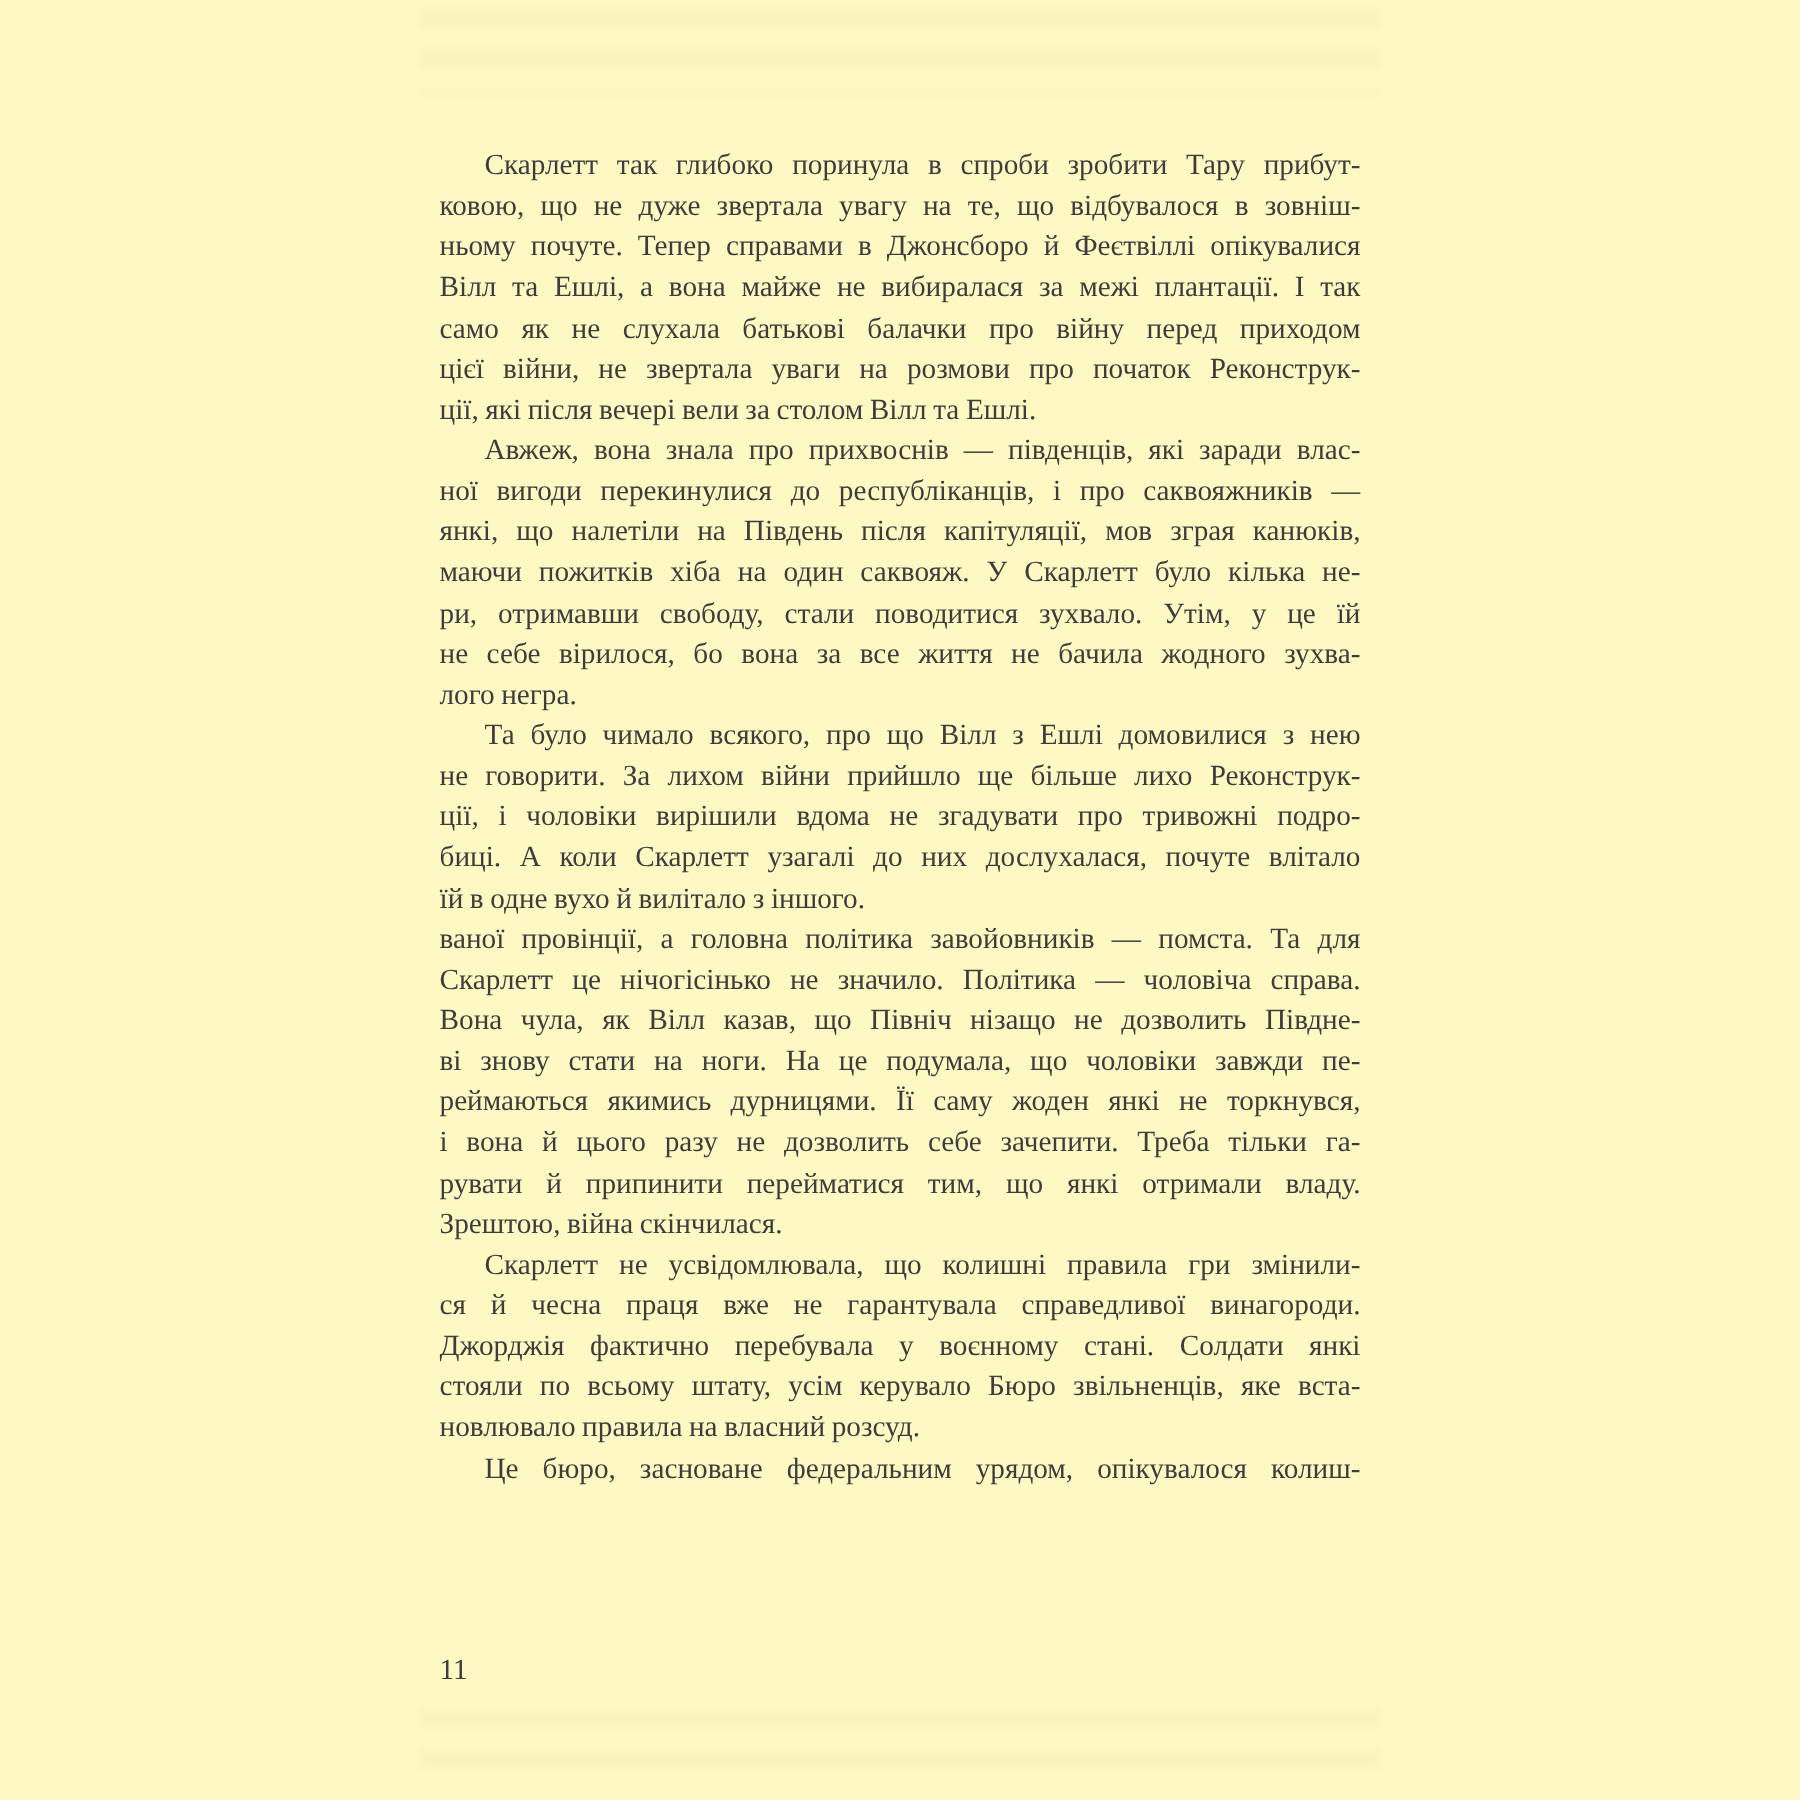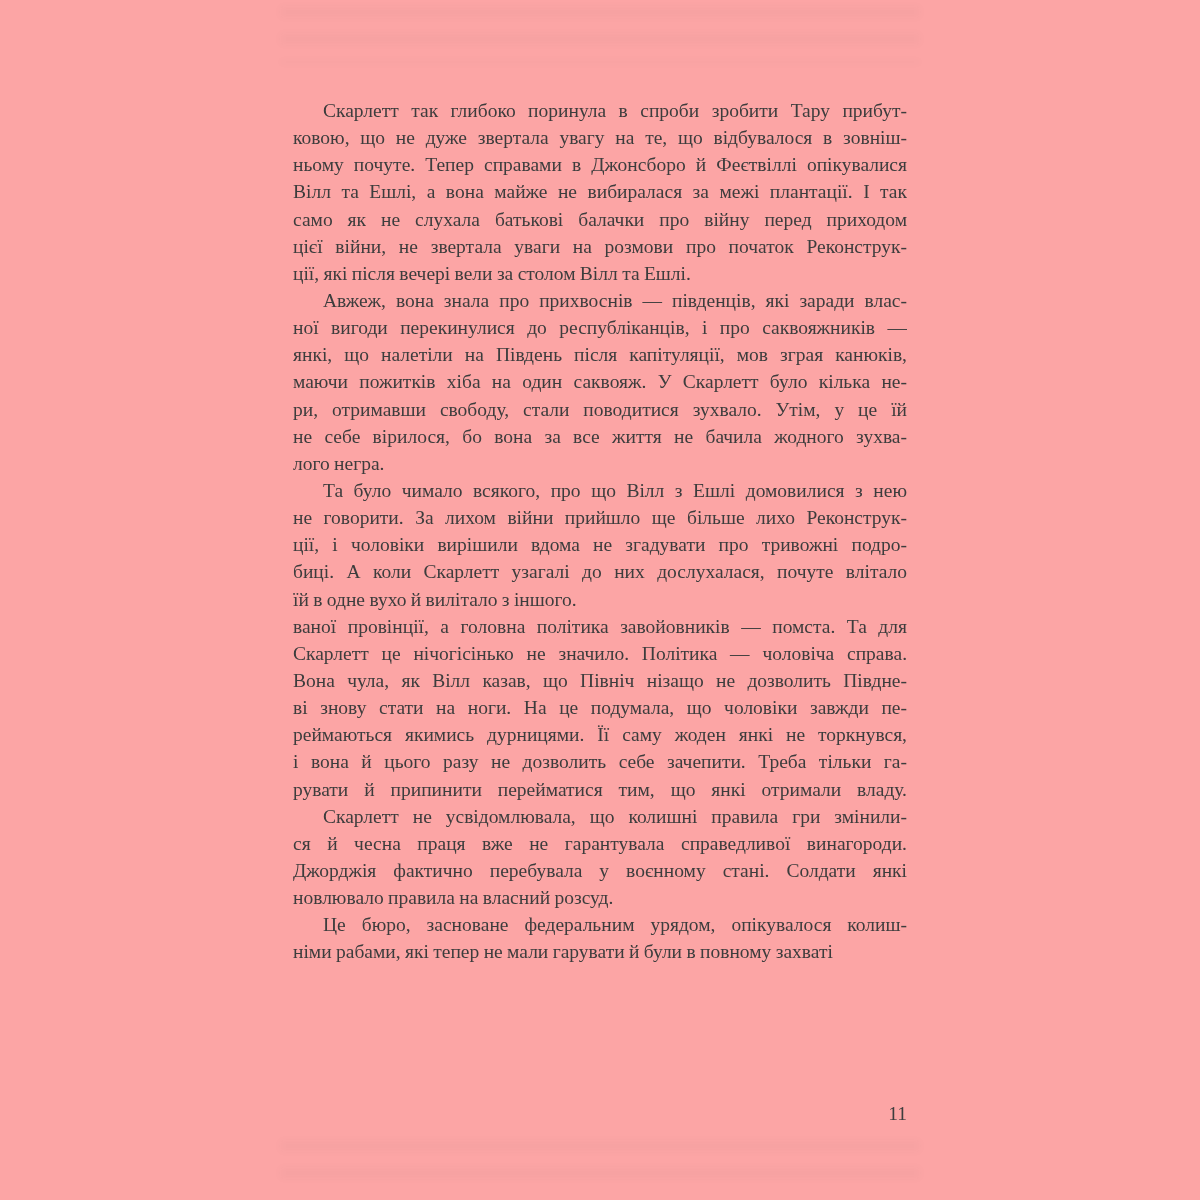--- a/index.html
+++ b/index.html
@@ -10,21 +10,21 @@
     width: 1200px;
     height: 1200px;
     background: #ffffff;
     position: relative;
     overflow: hidden;
     font-family: "Liberation Serif", "DejaVu Serif", serif;
   }
   .page {
     position: absolute;
     inset: 0;
-    background: #fca5a5;
+    background: #fef9c3;
   }
   
   .ghost {
     position: absolute;
     left: 280px;
     width: 640px;
     filter: blur(3px);
     background: repeating-linear-gradient(
       to bottom,
       rgba(60,60,60,0.05) 0px,
@@ -56,21 +56,21 @@
     white-space: normal;
   }
   .line.first { text-indent: 30px; }
   .line.last { text-align-last: left; }
 
   .page-number {
     position: absolute;
     left: 293px;
     top: 1100px;
     width: 614px;
-    text-align: right;
+    text-align: left;
     color: #3d3d3d;
     font-size: 19.5px;
     line-height: 27px;
   }
 </style>
 </head>
 <body>
 
 <div class="page">
   <div class="ghost ghost-top"></div>
@@ -96,22 +96,23 @@
       <div class="line">ції, і чоловіки вирішили вдома не згадувати про тривожні подро-</div>
       <div class="line">биці. А коли Скарлетт узагалі до них дослухалася, почуте влітало</div>
       <div class="line last">їй в одне вухо й вилітало з іншого.</div>
       <div class="line">ваної провінції, а головна політика завойовників — помста. Та для</div>
       <div class="line">Скарлетт це нічогісінько не значило. Політика — чоловіча справа.</div>
       <div class="line">Вона чула, як Вілл казав, що Північ нізащо не дозволить Півдне-</div>
       <div class="line">ві знову стати на ноги. На це подумала, що чоловіки завжди пе-</div>
       <div class="line">реймаються якимись дурницями. Її саму жоден янкі не торкнувся,</div>
       <div class="line">і вона й цього разу не дозволить себе зачепити. Треба тільки га-</div>
       <div class="line">рувати й припинити перейматися тим, що янкі отримали владу.</div>
+      <div class="line last">Зрештою, війна скінчилася.</div>
       <div class="line first">Скарлетт не усвідомлювала, що колишні правила гри змінили-</div>
       <div class="line">ся й чесна праця вже не гарантувала справедливої винагороди.</div>
       <div class="line">Джорджія фактично перебувала у воєнному стані. Солдати янкі</div>
+      <div class="line">стояли по всьому штату, усім керувало Бюро звільненців, яке вста-</div>
       <div class="line last">новлювало правила на власний розсуд.</div>
       <div class="line first">Це бюро, засноване федеральним урядом, опікувалося колиш-</div>
-      <div class="line last">німи рабами, які тепер не мали гарувати й були в повному захваті</div>
     </div>
 
   <div class="page-number">11</div>
 </div>
 
 </body></html>

